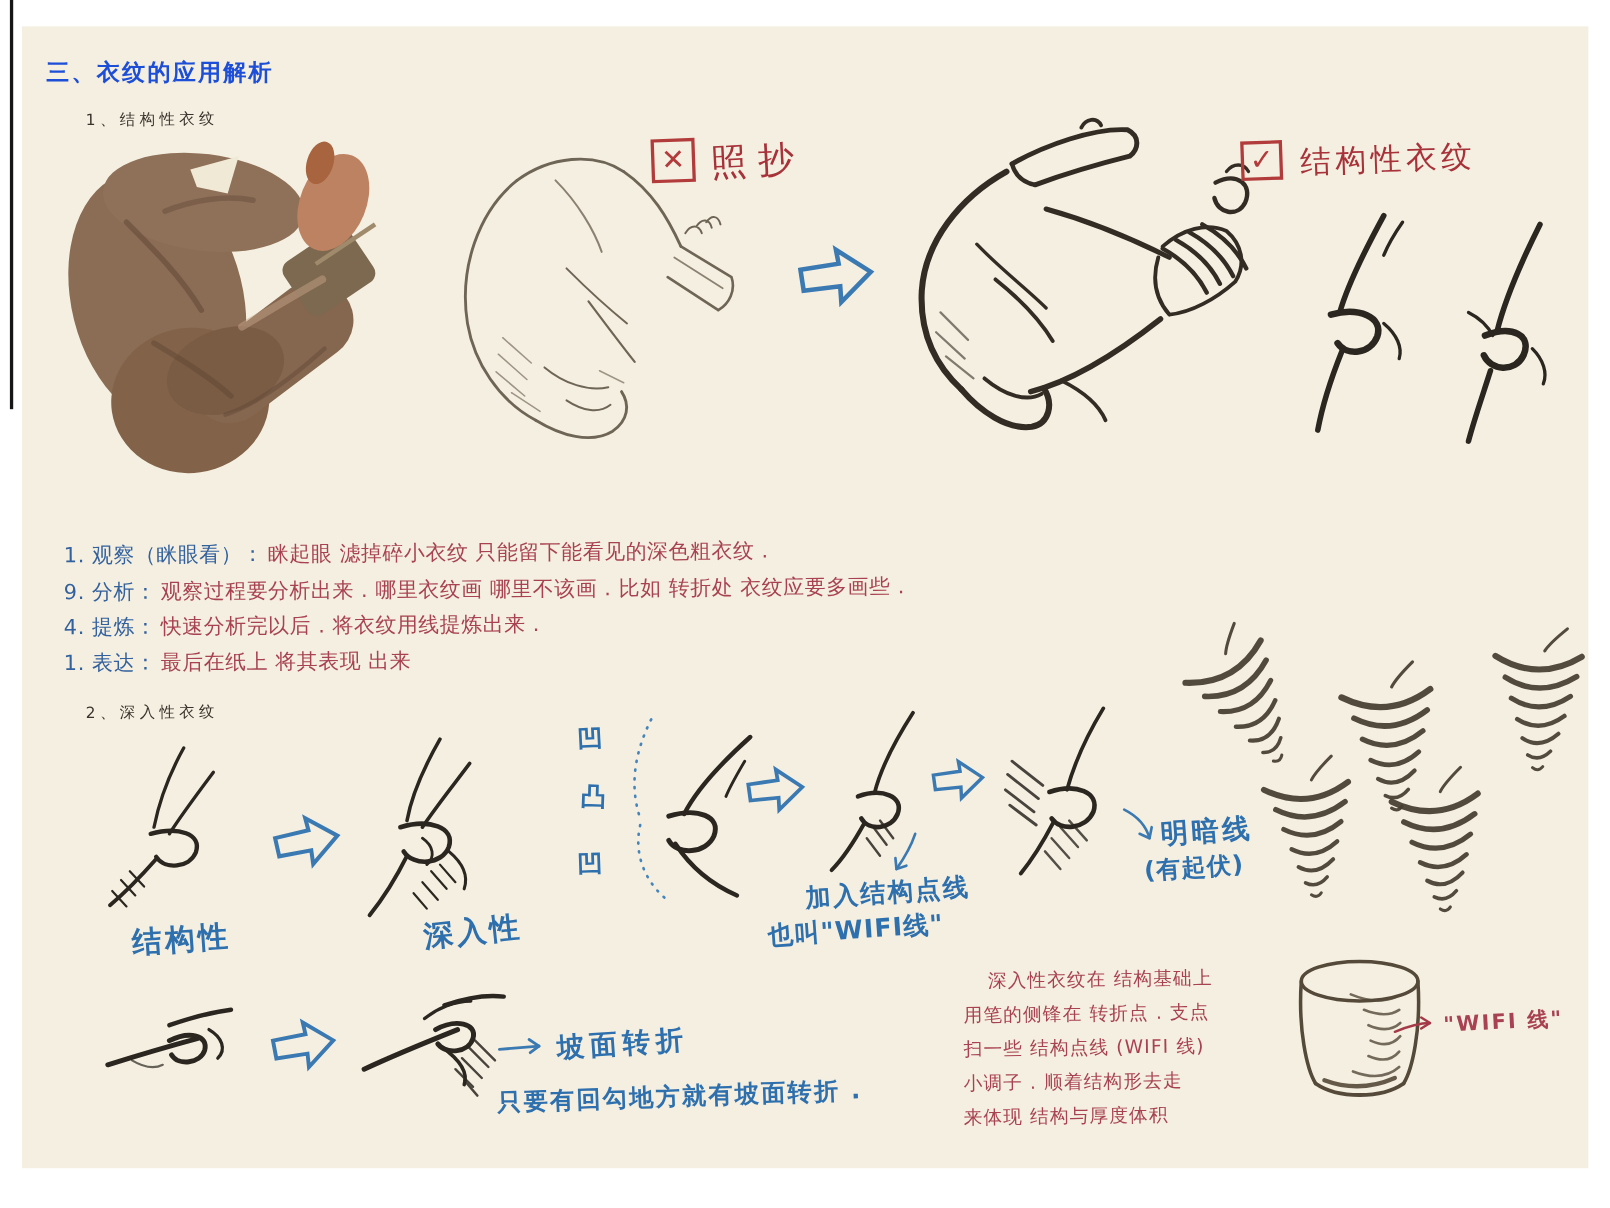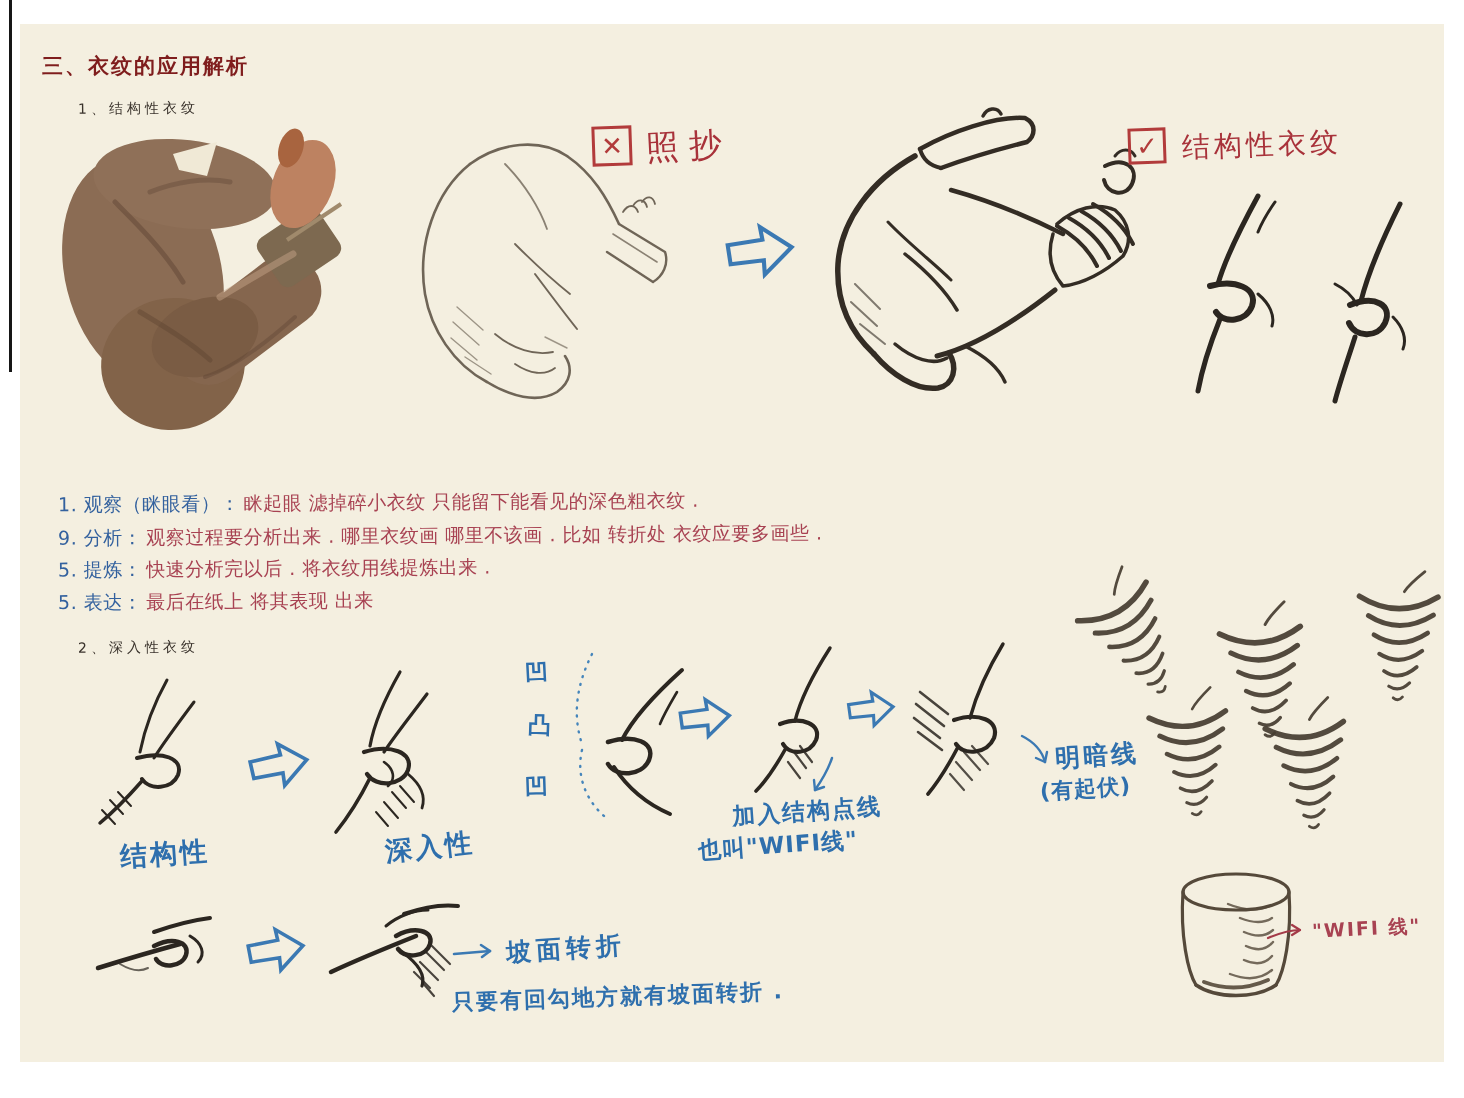--- a/index.html
+++ b/index.html
@@ -5,21 +5,21 @@
   * { margin:0; padding:0; box-sizing:border-box; }
   html,body { width:1464px; height:1098px; background:#ffffff; overflow:hidden;
               font-family:"DejaVu Sans", sans-serif; }
   #canvas { position:relative; width:1464px; height:1098px; background:#ffffff; }
   #paper  { position:absolute; left:20px; top:24px; width:1424px; height:1038px;
             background:#f4efe0; }
   .abs { position:absolute; }
   svg { display:block; overflow:visible; }
 
   
-  .title { font-size:21px; font-weight:bold; color:#7f1d1d; letter-spacing:2px; }
+  .title { font-size:21px; font-weight:bold; color:#1d4ed8; letter-spacing:2px; }
 
   
   .pencil-head { font-size:14px; color:#3a332c; letter-spacing:4px; transform:rotate(-0.6deg); }
 
   
   .red-ink  { color:#a84252; }
   .red-big  { color:#a8323a; }
   
   .blue-ink { color:#2e6fad; }
 
@@ -162,24 +162,24 @@
       </svg>
     </div>
 
     <div class="abs note-line" style="left:38px; top:466px;">
       <span class="lbl">1. 观察（眯眼看）：</span><span class="txt">眯起眼 滤掉碎小衣纹 只能留下能看见的深色粗衣纹 .</span>
     </div>
     <div class="abs note-line" style="left:38px; top:499px;">
       <span class="lbl">9. 分析：</span><span class="txt">观察过程要分析出来 . 哪里衣纹画 哪里不该画 . 比如 转折处 衣纹应要多画些 .</span>
     </div>
     <div class="abs note-line" style="left:38px; top:532px;">
-      <span class="lbl">5. 提炼：</span><span class="txt">快速分析完以后 . 将衣纹用线提炼出来 .</span>
+      <span class="lbl">4. 提炼：</span><span class="txt">快速分析完以后 . 将衣纹用线提炼出来 .</span>
     </div>
     <div class="abs note-line" style="left:38px; top:565px;">
-      <span class="lbl">5. 表达：</span><span class="txt">最后在纸上 将其表现 出来</span>
+      <span class="lbl">1. 表达：</span><span class="txt">最后在纸上 将其表现 出来</span>
     </div>
 
     <div class="abs pencil-head" style="left:58px; top:615px;">2、深入性衣纹</div>
 
     <div class="abs" style="left:72px; top:648px;">
       <svg width="140" height="165" viewBox="0 0 140 165" stroke="#2b2620" fill="none" stroke-linecap="round">
         <path d="M75 8 C60 35 52 60 48 80" stroke-width="3"></path>
         <path d="M102 30 C87 50 72 70 62 86" stroke-width="3"></path>
         <path d="M45 86 C70 79 92 86 86 103 C80 117 58 119 50 107" stroke-width="4"></path>
         <path d="M50 109 C35 126 20 141 8 151" stroke-width="3.5"></path>
@@ -352,20 +352,27 @@
 
     <div class="abs" style="left:432px; top:920px;">
       <svg width="44" height="18" viewBox="0 0 44 18" stroke="#3b79b3" fill="none" stroke-width="2.6" stroke-linecap="round">
         <path d="M2 10 L38 7"></path>
           <path d="M38 7 L29 1 M38 7 L30 13"></path>
       </svg>
     </div>
     <div class="abs blue-ink big-label" style="left:486px; top:908px; font-size:25px; font-weight:bold; letter-spacing:5px; transform:rotate(-4deg);">坡面转折</div>
     <div class="abs blue-ink big-label" style="left:432px; top:958px; font-size:22px; font-weight:bold; letter-spacing:2px; transform:rotate(-2deg);">只要有回勾地方就有坡面转折 .</div>
 
+    <div class="abs deep-note" style="left:856px; top:852px;">
+      <p>深入性衣纹在 结构基础上</p>
+      <p>用笔的侧锋在 转折点 . 支点</p>
+      <p>扫一些 结构点线 (WIFI 线)</p>
+      <p>小调子 . 顺着结构形去走</p>
+      <p>来体现 结构与厚度体积</p>
+    </div>
 
     <div class="abs" style="left:1150px; top:842px;">
       <svg width="135" height="155" viewBox="0 0 135 155" stroke="#55493a" fill="none" stroke-linecap="round">
         <ellipse cx="66" cy="26" rx="53" ry="18" stroke-width="3.2"></ellipse>
         <path d="M13 26 C10 70 18 106 26 119" stroke-width="3.2"></path>
         <path d="M119 26 C122 70 114 106 106 119" stroke-width="3.2"></path>
         <path d="M26 119 C46 133 86 133 106 119" stroke-width="3.6"></path>
         <g stroke-width="2.4" opacity="0.8">
           <path d="M58 38 Q82 48 100 40"></path>
             <path d="M70 52 Q90 60 102 52"></path>

